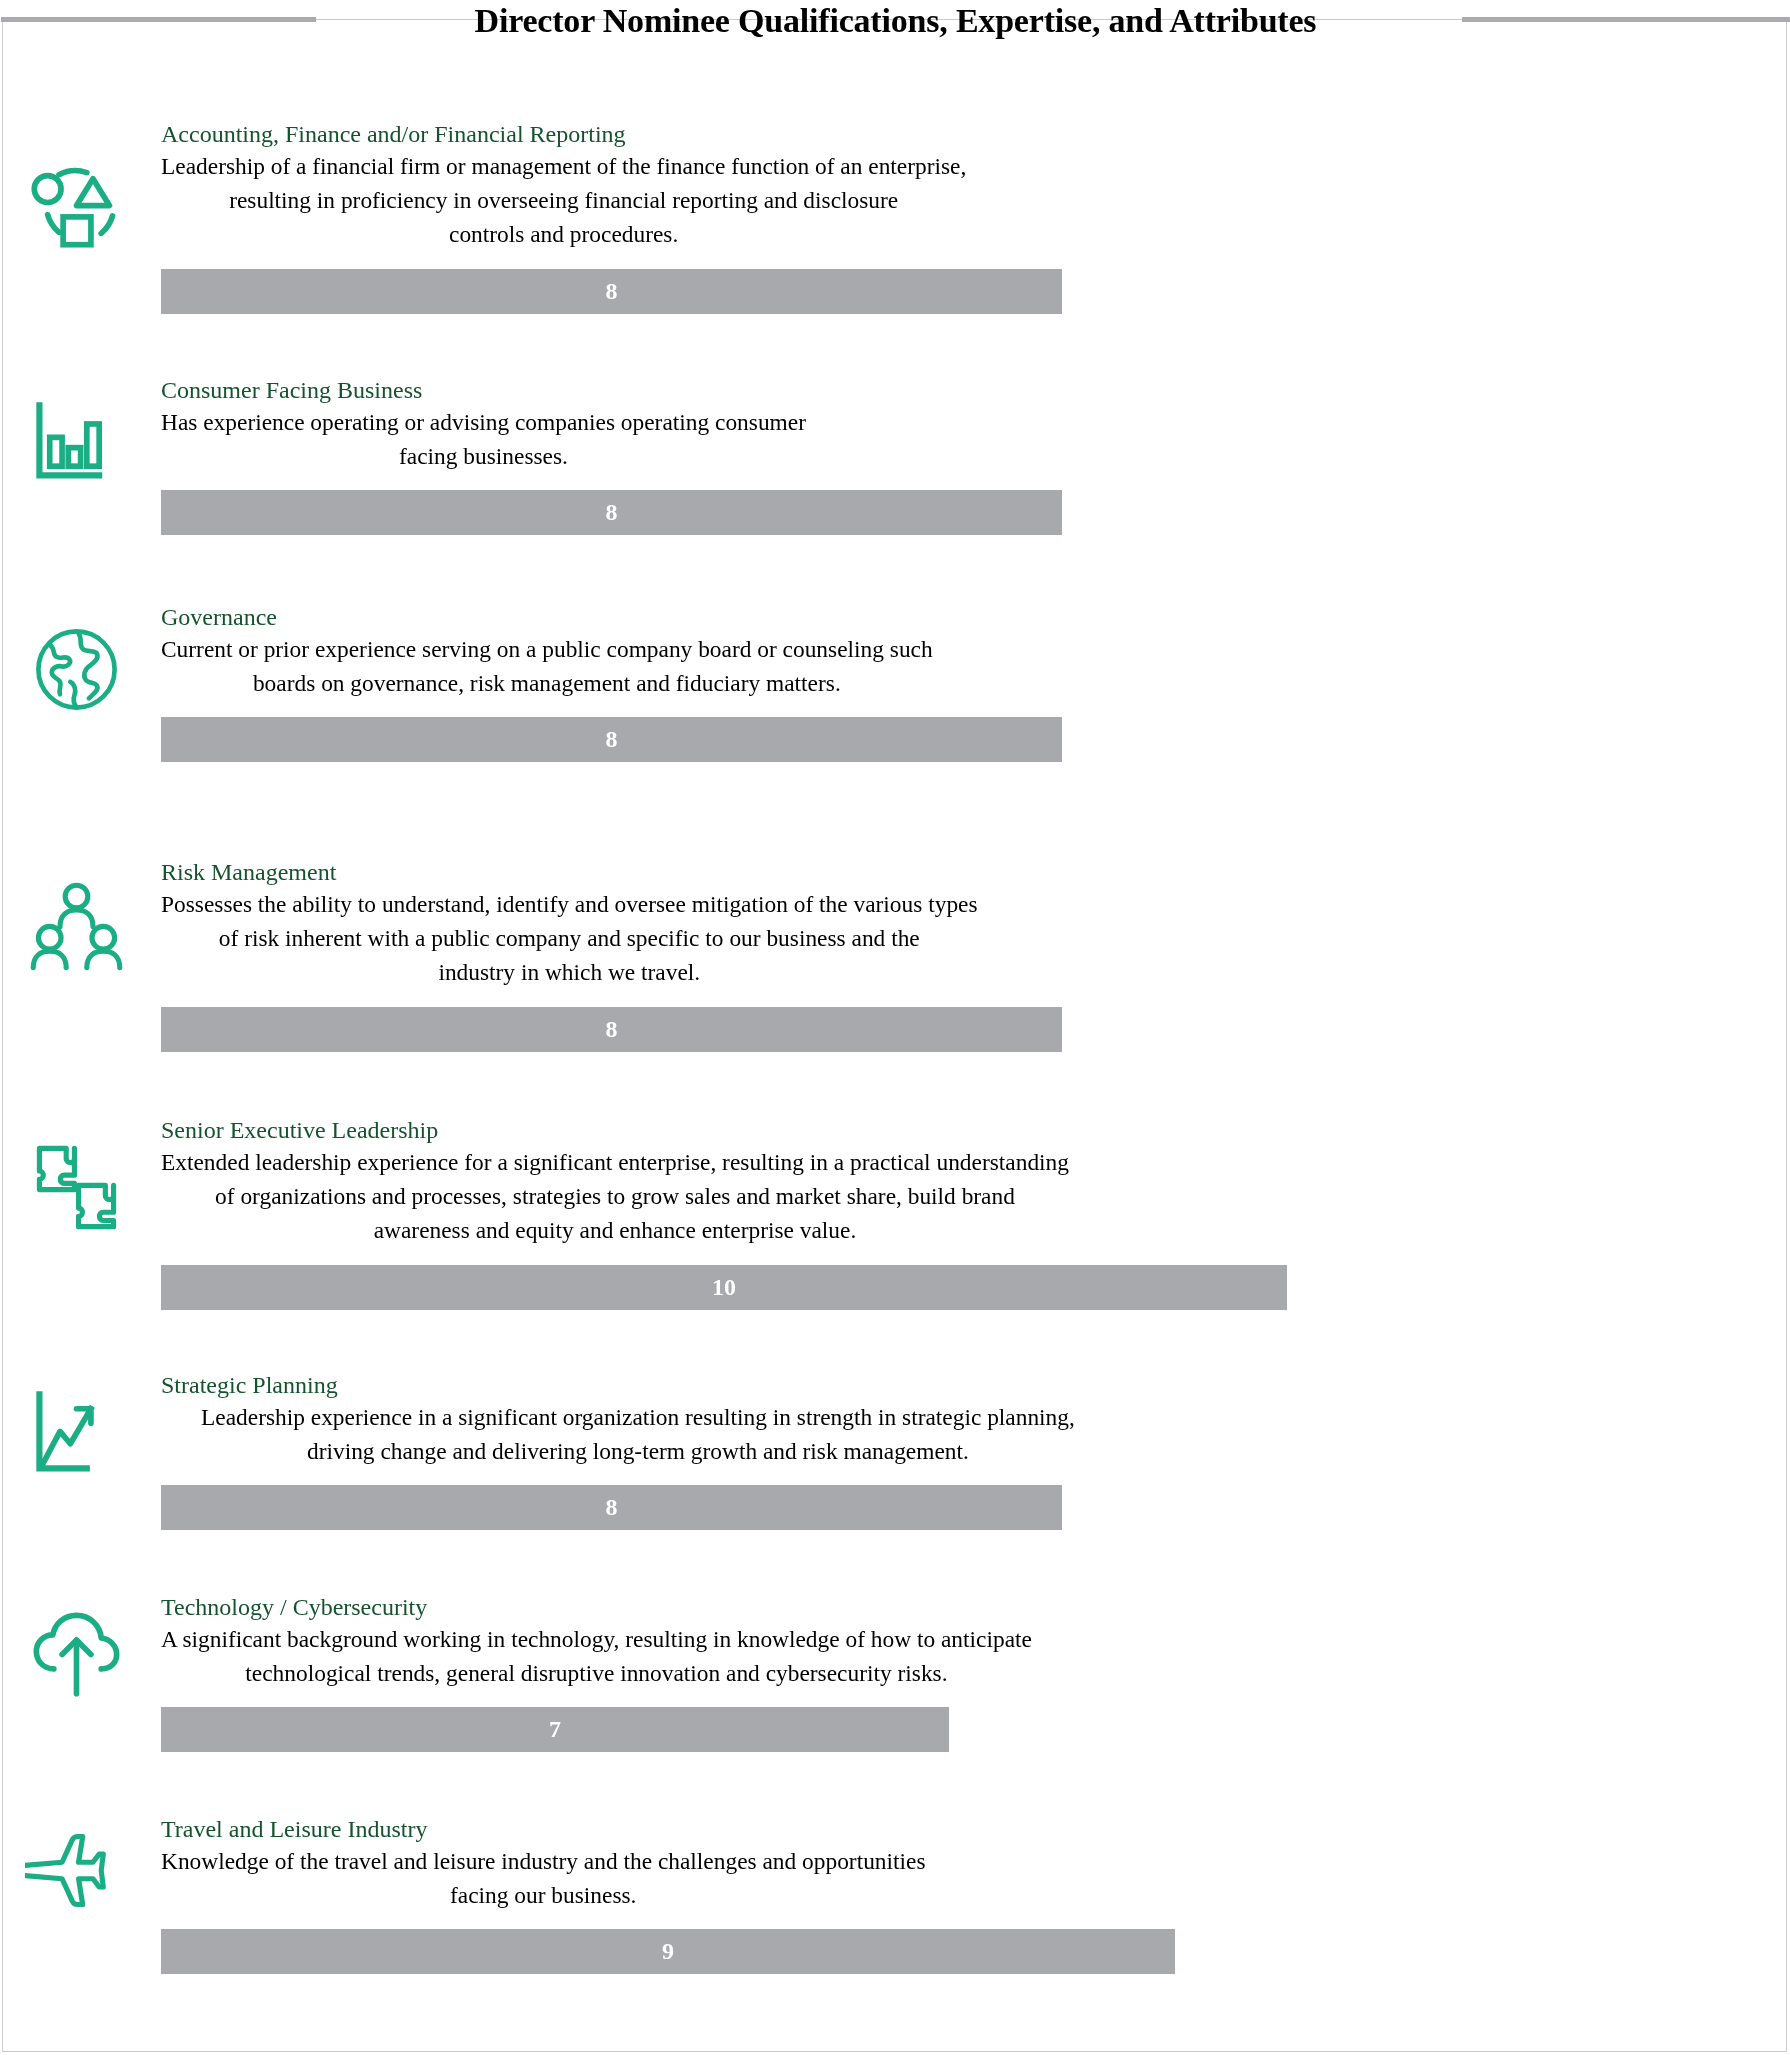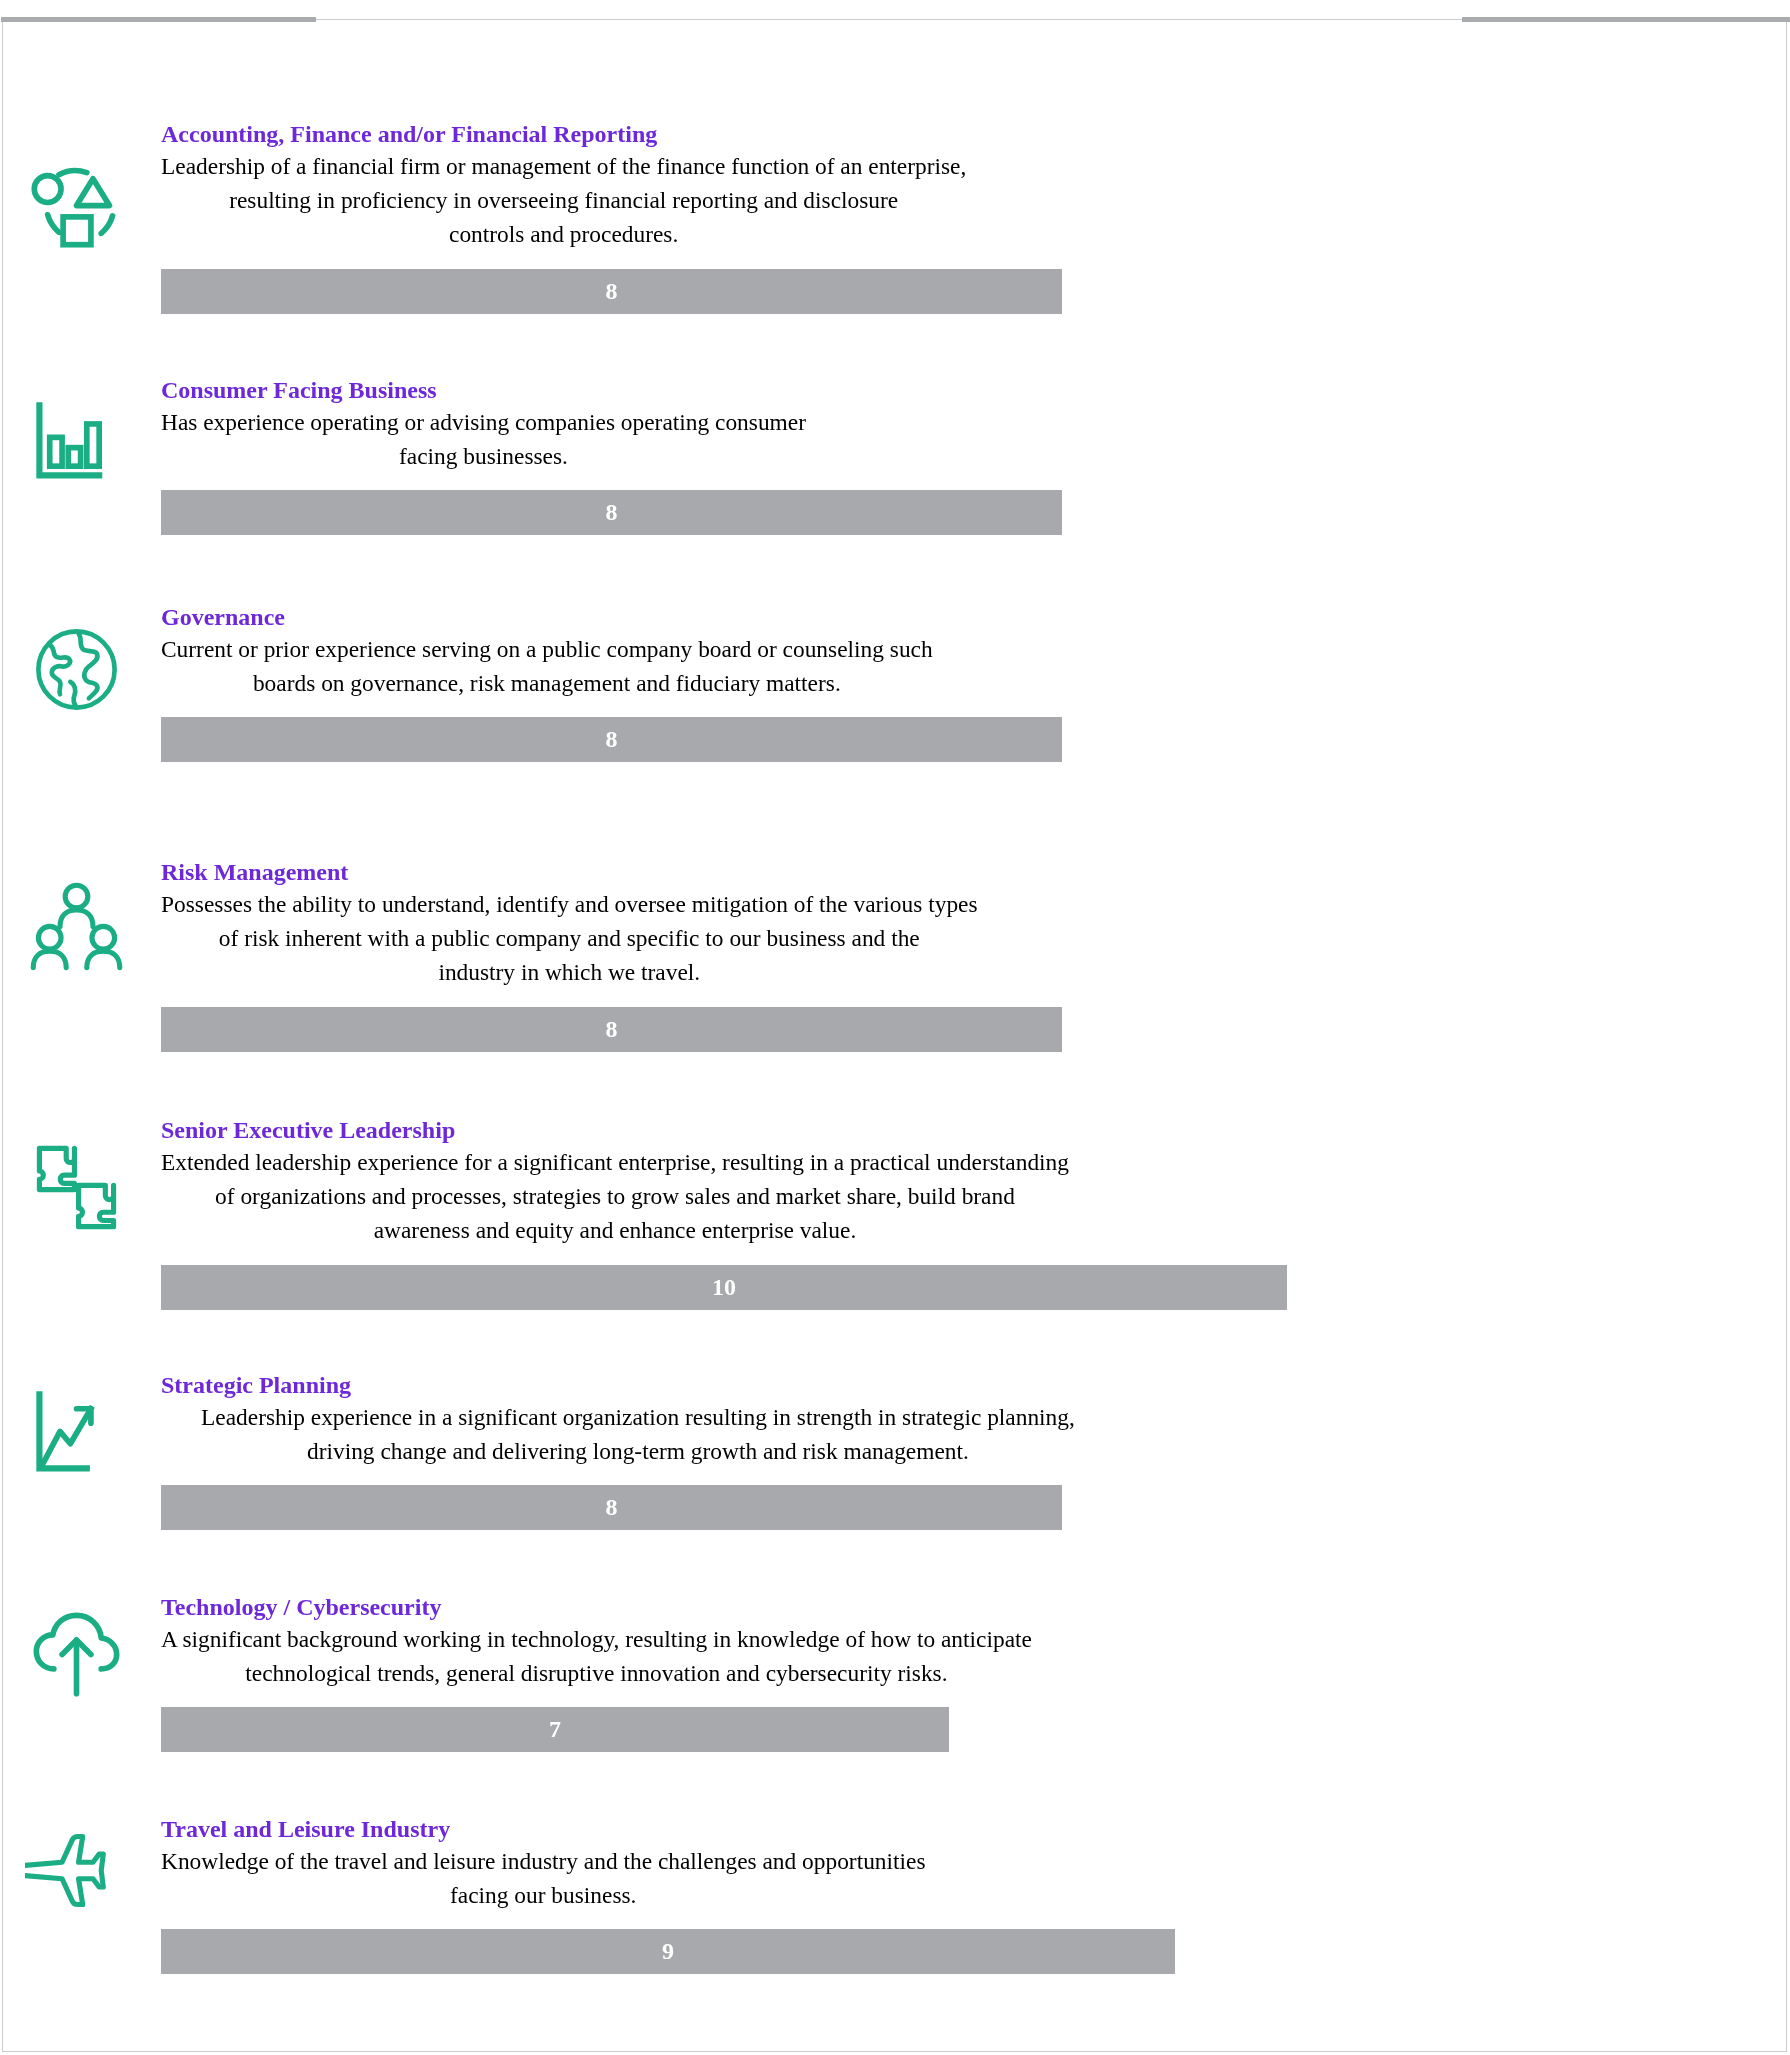--- a/index.html
+++ b/index.html
@@ -74,22 +74,22 @@
   .icon-wrap svg {
     display: block;
     width: 103px;
     height: 103px;
   }
   .row-title {
     position: absolute;
     left: 161px;
     top: 0;
     font-size: 24px;
-    font-weight: bold;
-    color: #6d28d9;
+    font-weight: normal;
+    color: #14532d;
     line-height: 29px;
     white-space: nowrap;
   }
   .row-desc {
     position: absolute;
     left: 161px;
     font-size: 23.4px;
     font-weight: normal;
     color: #000000;
     line-height: 34px;
@@ -119,20 +119,21 @@
 </head>
 <body>
 
 <div id="page">
 
   <div id="frame"></div>
 
   <div id="header">
     <div class="hdr-rule" id="hdr-rule-left"></div>
     <div class="hdr-rule" id="hdr-rule-right"></div>
+    <div id="page-title">Director Nominee Qualifications, Expertise, and Attributes</div>
   </div>
 
   <div class="row" id="row-0" style="top:112px;">
     <div class="icon-wrap" style="top:40px;">
       <svg viewBox="0 0 100 100" fill="none" stroke="#1BAE85" stroke-width="5.5" stroke-linecap="round">
         <circle cx="22" cy="36" r="13"></circle>
         <path d="M66 26 L82 52 L50 52 Z" stroke-linejoin="round"></path>
         <rect x="37" y="63" width="27" height="27"></rect>
         <path d="M33 22 A34 34 0 0 1 60 20"></path>
         <path d="M85 62 A34 34 0 0 1 74 79"></path>

